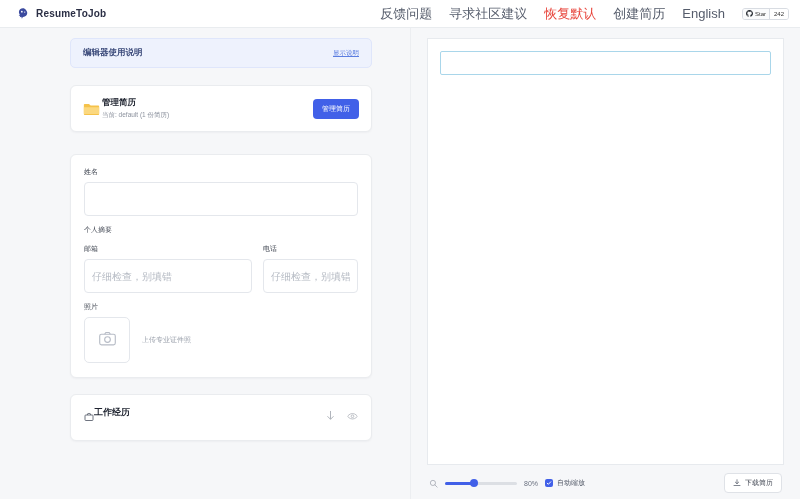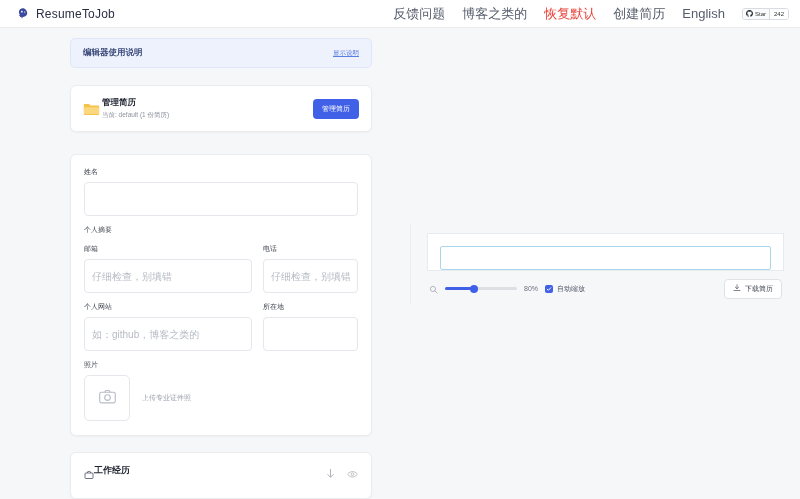--- a/index.html
+++ b/index.html
@@ -15,21 +15,21 @@
   .header {
     height: 28px; min-height: 28px;
     background: #ffffff;
     border-bottom: 1px solid #e9ecef;
     display: flex; align-items: center;
     padding: 0 11px 0 16px;
   }
   .brand { display: flex; align-items: center; gap: 6px; }
   .brand-mark { width: 14px; height: 14px; display: block; }
   .brand-name {
-    font-size: 12px; font-weight: normal; color: #2b2f45;
+    font-size: 10px; font-weight: bold; color: #2b2f45;
     letter-spacing: .2px;
   }
   .nav { margin-left: auto; display: flex; align-items: center; gap: 17px; }
   .nav-link { font-size: 13px; color: #555c6b; white-space: nowrap; cursor: pointer; }
   .nav-link.accent { color: #e8453c; }
   .star-badge {
     display: flex; align-items: center; border: 1px solid #d8dce2;
     border-radius: 3px; overflow: hidden; height: 12px; background: #fff;
   }
   .star-left {
@@ -38,21 +38,21 @@
     height: 100%;
   }
   .star-left svg { width: 7px; height: 7px; display: block; }
   .star-count {
     padding: 0 4px; font-size: 6px; color: #333;
     border-left: 1px solid #d8dce2; background: #fff;
     height: 100%; display: flex; align-items: center;
   }
 
   
-  .body { flex: 1; display: flex; min-height: 0; align-items: center; }
+  .body { flex: 1; display: flex; min-height: 0; }
 
   
   .editor {
     width: 410px; min-width: 410px;
     background: #f6f7f9;
     padding: 10px 38px 0 70px;
     overflow: hidden;
   }
   .banner {
     background: #eef2fd; border: 1px solid #dfe6fb;
@@ -177,21 +177,21 @@
           <path d="M12 2c-3.9 0-7 2.9-7 6.6 0 2 .9 3.4 1.6 4.6l-2.1 1 2.6 1.1-.6 2.3 2.6-.8 1 3.2 1.6-3h.6c3.9 0 7-2.9 7-6.6S15.9 2 12 2z" fill="#3b4a9e"></path>
           <circle cx="10" cy="8" r="1.5" fill="#ffffff"></circle>
           <circle cx="15" cy="8.6" r="1.1" fill="#ffffff"></circle>
         </svg>
       </span>
       <span class="brand-name">ResumeToJob</span>
     </div>
 
     <div class="nav">
       <span class="nav-link">反馈问题</span>
-      <span class="nav-link">博客之类的</span>
+      <span class="nav-link">寻求社区建议</span>
       <span class="nav-link accent">恢复默认</span>
       <span class="nav-link">创建简历</span>
       <span class="nav-link">English</span>
       <span class="star-badge">
         <span class="star-left">
           <span>
             <svg viewBox="0 0 16 16" aria-hidden="true">
               <path fill="#24292f" d="M8 0C3.6 0 0 3.6 0 8c0 3.5 2.3 6.5 5.5 7.6.4.1.5-.2.5-.4v-1.4c-2.2.5-2.7-1-2.7-1-.4-.9-.9-1.2-.9-1.2-.7-.5.1-.5.1-.5.8.1 1.2.8 1.2.8.7 1.2 1.9.9 2.4.7.1-.5.3-.9.5-1.1-1.8-.2-3.6-.9-3.6-3.9 0-.9.3-1.6.8-2.1-.1-.2-.4-1 .1-2.1 0 0 .7-.2 2.2.8.6-.2 1.3-.3 2-.3s1.4.1 2 .3c1.5-1 2.2-.8 2.2-.8.4 1.1.2 1.9.1 2.1.5.6.8 1.3.8 2.1 0 3-1.8 3.7-3.6 3.9.3.3.5.8.5 1.5v2.2c0 .2.1.5.6.4C13.7 14.5 16 11.5 16 8c0-4.4-3.6-8-8-8z"></path>
             </svg>
           </span>
@@ -240,30 +240,20 @@
           <div class="field">
             <label class="label">邮箱</label>
             <input class="input" type="text" placeholder="仔细检查，别填错" style="">
           </div>
           <div class="field narrow">
             <label class="label">电话</label>
             <input class="input" type="text" placeholder="仔细检查，别填错" style="">
           </div>
         </div>
 
-        <div class="row2">
-          <div class="field">
-            <label class="label">个人网站</label>
-            <input class="input" type="text" placeholder="如：github，博客之类的" style="">
-          </div>
-          <div class="field narrow">
-            <label class="label">所在地</label>
-            <input class="input" type="text" placeholder="" style="">
-          </div>
-        </div>
 
         <div class="field">
           <label class="label">照片</label>
           <div class="photo-row">
             <div class="photo-box">
               <span>
                 <svg viewBox="0 0 24 20" aria-hidden="true">
                   <rect x="1" y="4" width="22" height="15" rx="2.5" fill="none" stroke="#b7bcc6" stroke-width="1.6"></rect>
                   <path d="M8 4l1.6-2.4h4.8L16 4" fill="none" stroke="#b7bcc6" stroke-width="1.6" stroke-linejoin="round"></path>
                   <circle cx="12" cy="11.5" r="4" fill="none" stroke="#b7bcc6" stroke-width="1.6"></circle>

